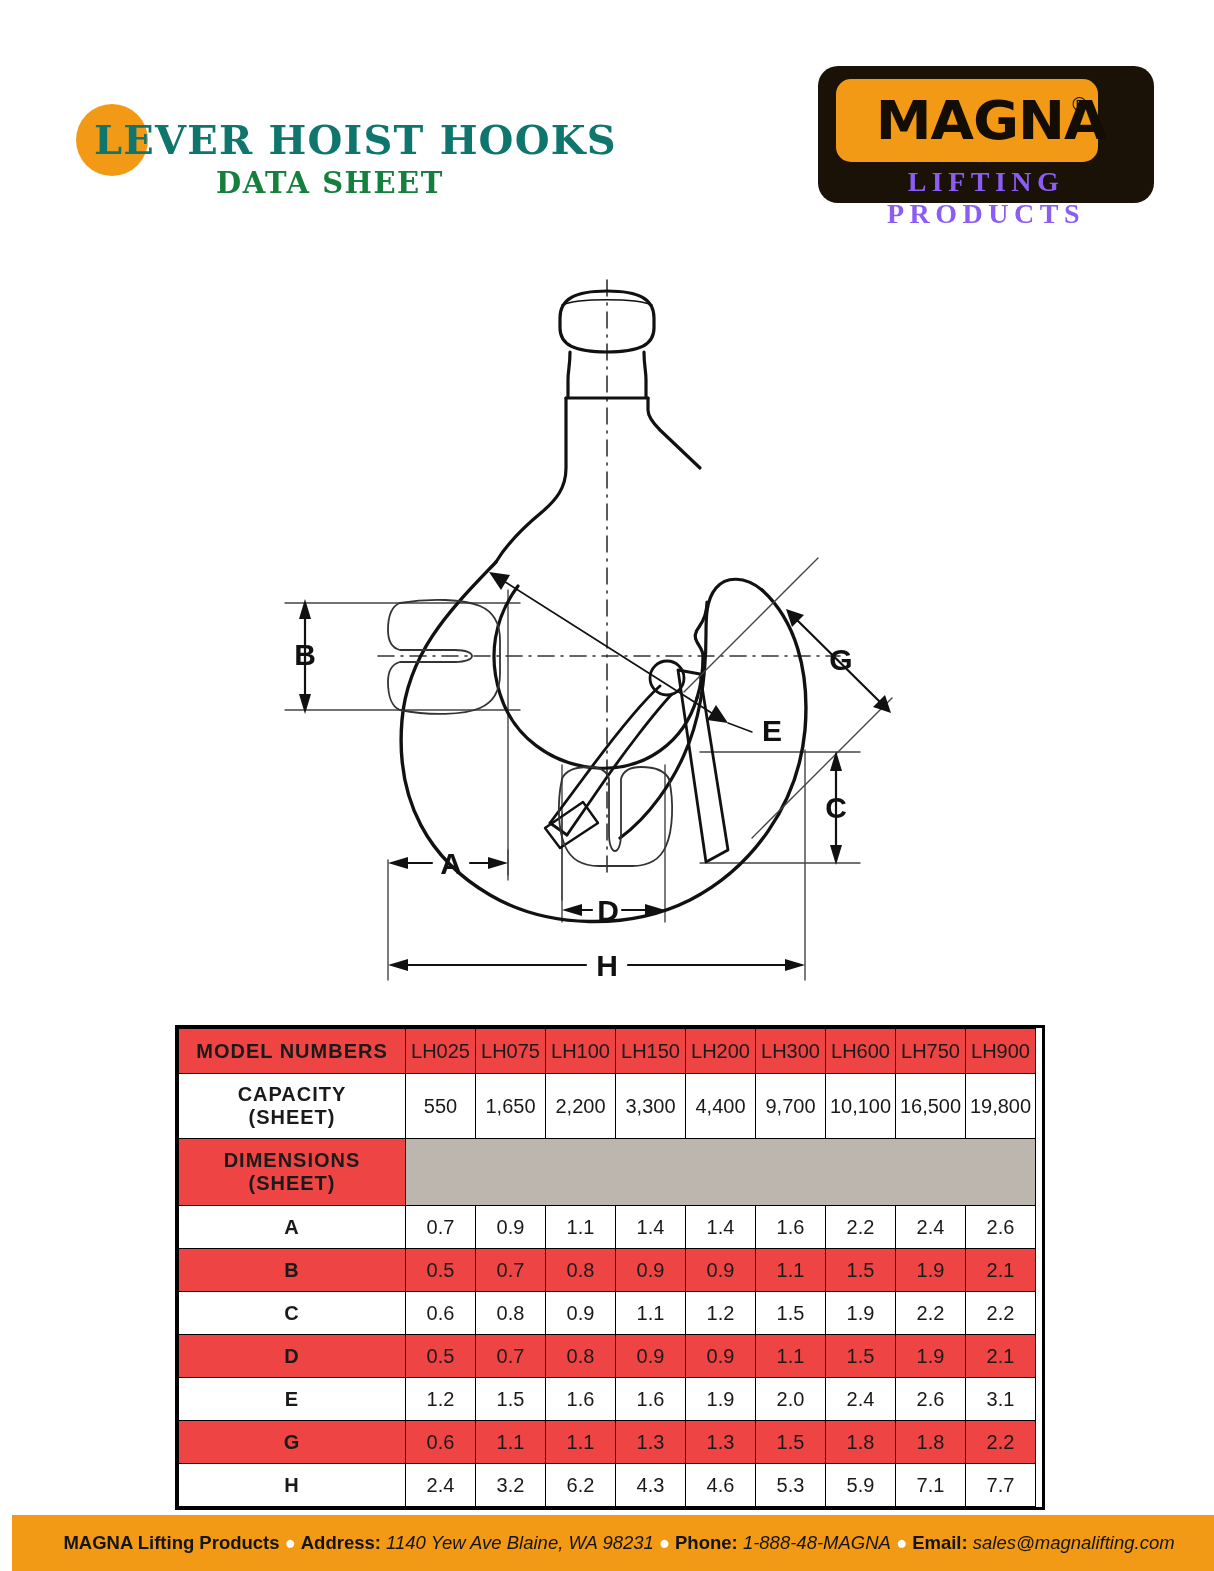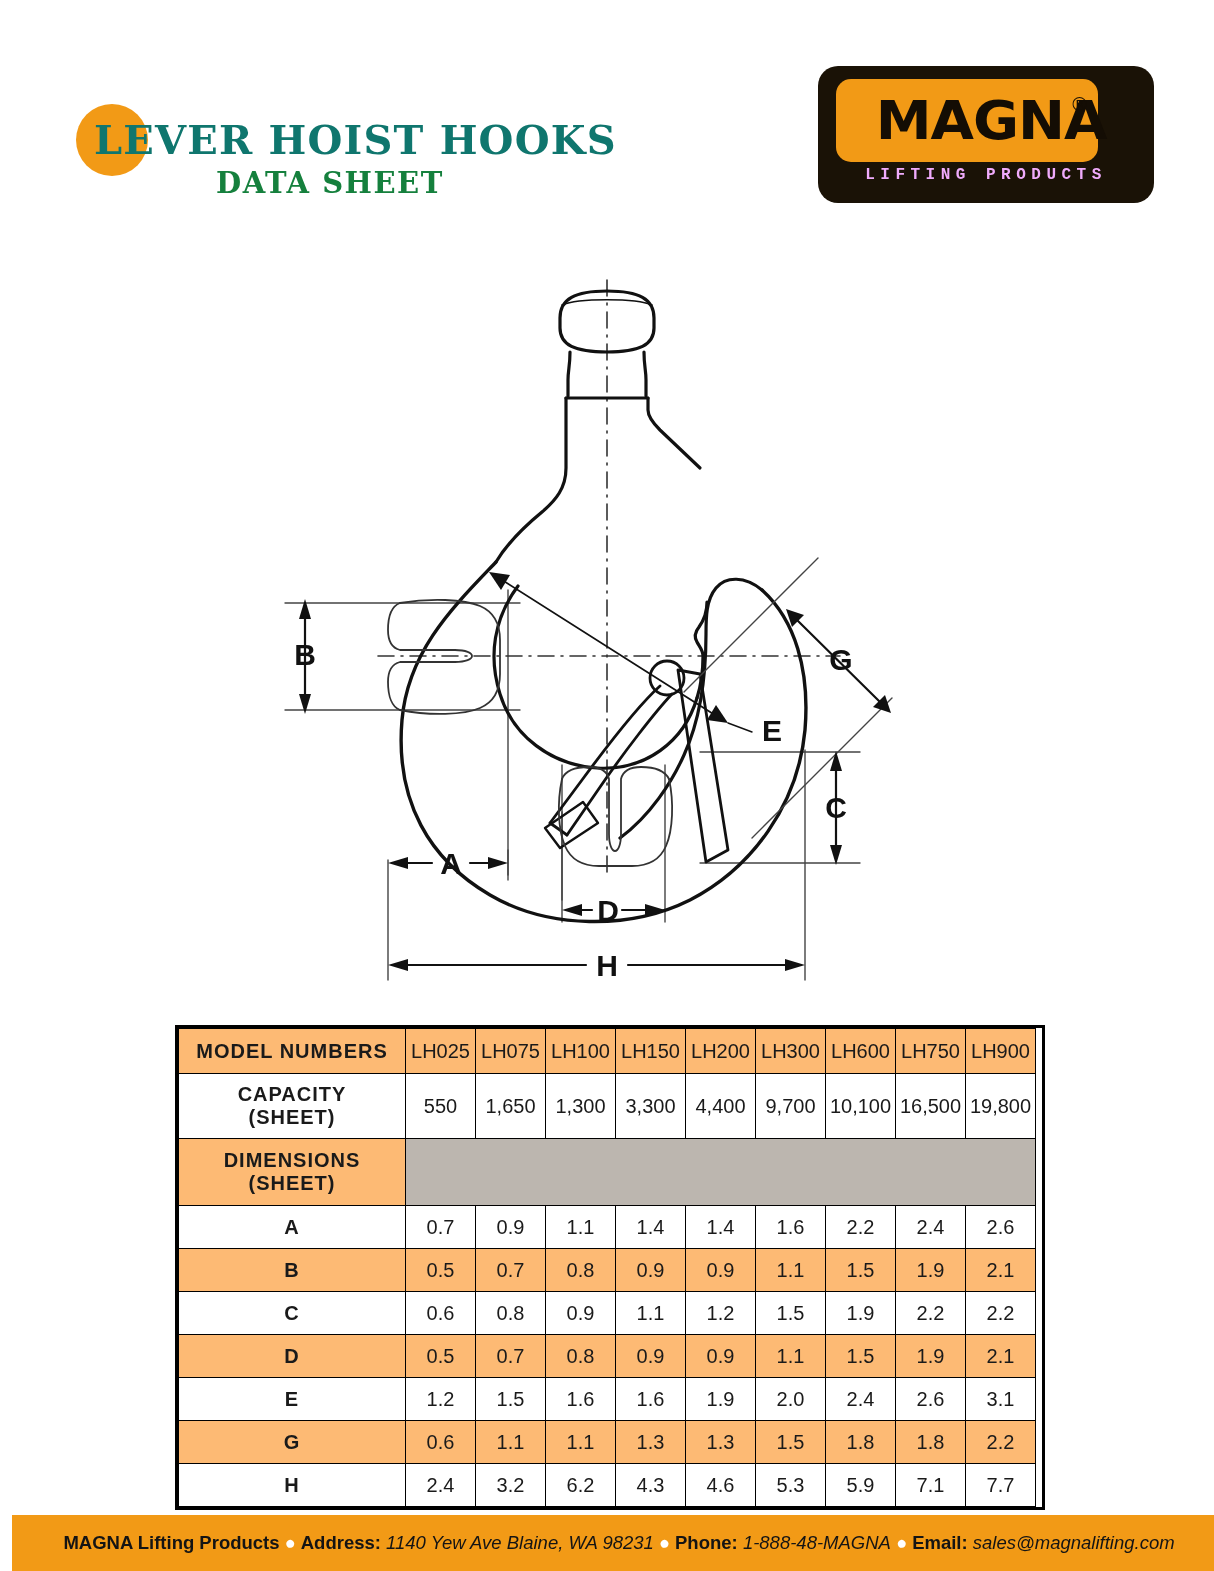--- a/index.html
+++ b/index.html
@@ -86,25 +86,25 @@
     right: 9px; top: 14px;
     font-family: "DejaVu Sans", sans-serif;
     font-size: 19px;
     color: #140d04;
   }
   #logo-tag {
     position: absolute;
     left: 13px; top: 100px;
     width: 310px;
     text-align: center;
-    font-family: Liberation Mono, monospace;
-    font-weight: bold;
-    font-size: 16px;
+    font-family: Liberation Serif, serif;
+    font-weight: bold;
+    font-size: 28px;
     letter-spacing: 5.5px;
-    color: #f0abfc;
+    color: #8b5cf6;
   }
 
   
   #diagram {
     position: absolute;
     left: 0; top: 250px;
     width: 1214px; height: 760px;
   }
   #diagram svg { display: block; }
 
@@ -137,21 +137,21 @@
     letter-spacing: 1px;
     color: #111;
     line-height: 1.15;
   }
   td.dimlbl {
     font-family: "DejaVu Serif", "Liberation Serif", serif;
     font-weight: bold;
     font-size: 21px;
     letter-spacing: 1px;
   }
-  tr.gray td { background: #fdba74; }
+  tr.gray td { background: #ef4444; }
   tr.white td { background: #ffffff; }
   td.grayfill { background: #bcb6af !important; }
   tr.r-model td { height: 44px; }
   tr.r-cap td { height: 64px; }
   tr.r-dimhdr td { height: 66px; }
   #table-outline {
     position: absolute;
     left: -3px; top: -3px;
     width: 864px;
     height: 100%;
@@ -396,21 +396,21 @@
         <td>LH900</td>
       </tr>
 
       <tr class="white r-cap">
         <td class="lbl">
           <div>CAPACITY</div>
           <div>(SHEET)</div>
         </td>
         <td>550</td>
         <td>1,650</td>
-        <td>1,300</td>
+        <td>2,200</td>
         <td>3,300</td>
         <td>4,400</td>
         <td>9,700</td>
         <td>10,100</td>
         <td>16,500</td>
         <td>19,800</td>
       </tr>
 
       <tr class="gray r-dimhdr">
         <td class="lbl">

